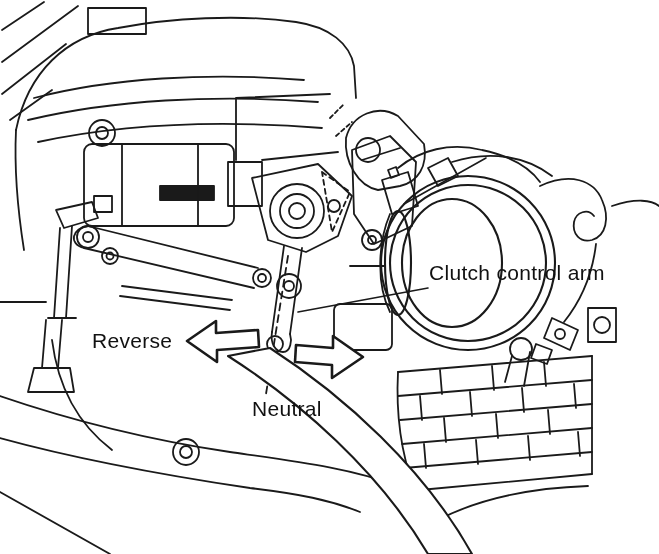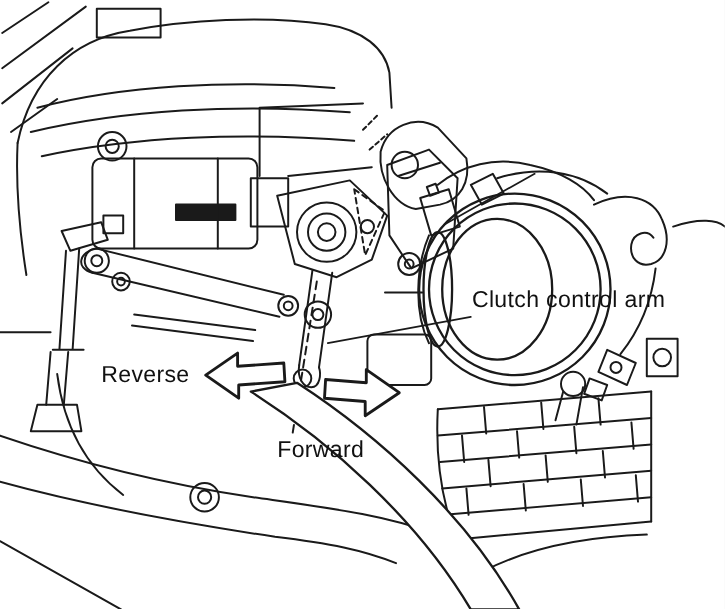--- a/index.html
+++ b/index.html
@@ -154,15 +154,15 @@
       <path d="M363,357 L333,336 L333,348 L296,345 L295,362 L332,365 L332,378 Z"></path>
     </g>
   </svg>
 
 
   <div class="label lbl-clutch-arm">Clutch control arm</div>
 
   <div class="label lbl-forward">Reverse</div>
 
 
-  <div class="label lbl-neutral">Forward</div>
+  <div class="label lbl-neutral">Neutral</div>
 
 </div>
 
 </body></html>

